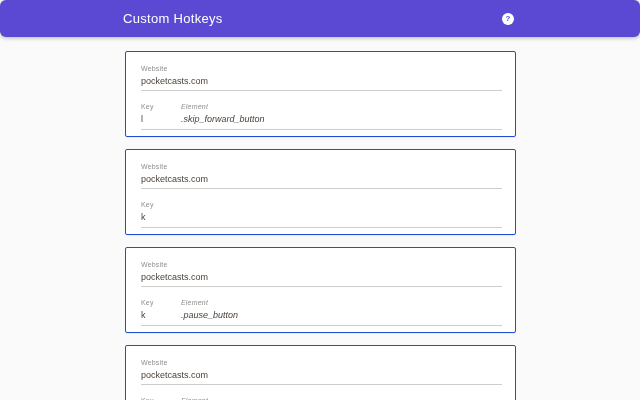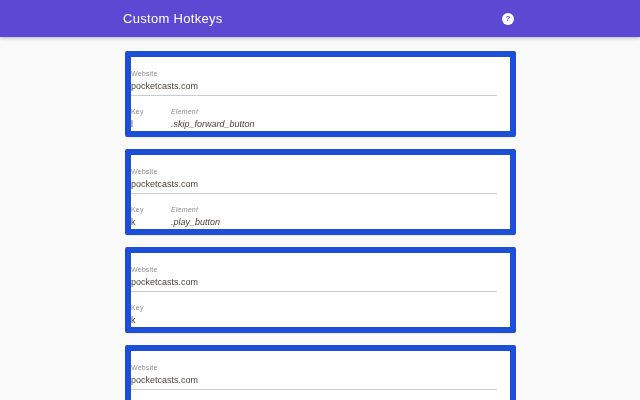--- a/index.html
+++ b/index.html
@@ -13,20 +13,21 @@
   }
 
   
   .appbar {
     position: relative;
     height: 37px;
     background: #5b49d3;
     box-shadow: 0 1px 4px rgba(0,0,0,0.28);
     display: flex;
     align-items: center;
+    border-radius: 6px;
   }
   .appbar-title {
     margin-left: 123px;
     color: #ffffff;
     font-size: 13px;
     font-weight: 400;
     letter-spacing: 0.3px;
   }
   .help-btn {
     position: absolute;
@@ -52,25 +53,25 @@
   .content {
     margin-left: 125px;
     width: 391px;
     padding-top: 14px;
   }
   .card {
     box-sizing: border-box;
     width: 391px;
     height: 86px;
     background: #ffffff;
-    border: 6px solid #1d4ed8;
+    border: 1px solid #1d4ed8;
     border-radius: 2px;
     box-shadow: 0 1px 1px rgba(0,0,0,0.06);
     margin-bottom: 12px;
-    padding: 0 13px 0 0;
+    padding: 0 13px 0 15px;
     overflow: hidden;
   }
   .f-label {
     font-size: 7px;
     line-height: 1.15;
     color: #8f8f8f;
     letter-spacing: 0.2px;
   }
   .website-label { margin-top: 13px; }
   .f-value {
@@ -128,36 +129,36 @@
 
   <section class="card">
     <div class="f-label website-label">Website</div>
     <div class="f-value">pocketcasts.com</div>
     <div class="underline"></div>
     <div class="kv-row">
       <div class="col-key">
         <div class="f-label">Key</div>
         <div class="f-value">k</div>
       </div>
-      <div class="col-element">
-        <div class="f-label">Element</div>
-        <div class="f-value">.play_button</div>
-      </div>
     </div>
     <div class="underline2"></div>
   </section>
 
   <section class="card">
     <div class="f-label website-label">Website</div>
     <div class="f-value">pocketcasts.com</div>
     <div class="underline"></div>
     <div class="kv-row">
       <div class="col-key">
         <div class="f-label">Key</div>
         <div class="f-value">k</div>
+      </div>
+      <div class="col-element">
+        <div class="f-label">Element</div>
+        <div class="f-value">.pause_button</div>
       </div>
     </div>
     <div class="underline2"></div>
   </section>
 
   <section class="card">
     <div class="f-label website-label">Website</div>
     <div class="f-value">pocketcasts.com</div>
     <div class="underline"></div>
     <div class="kv-row">

